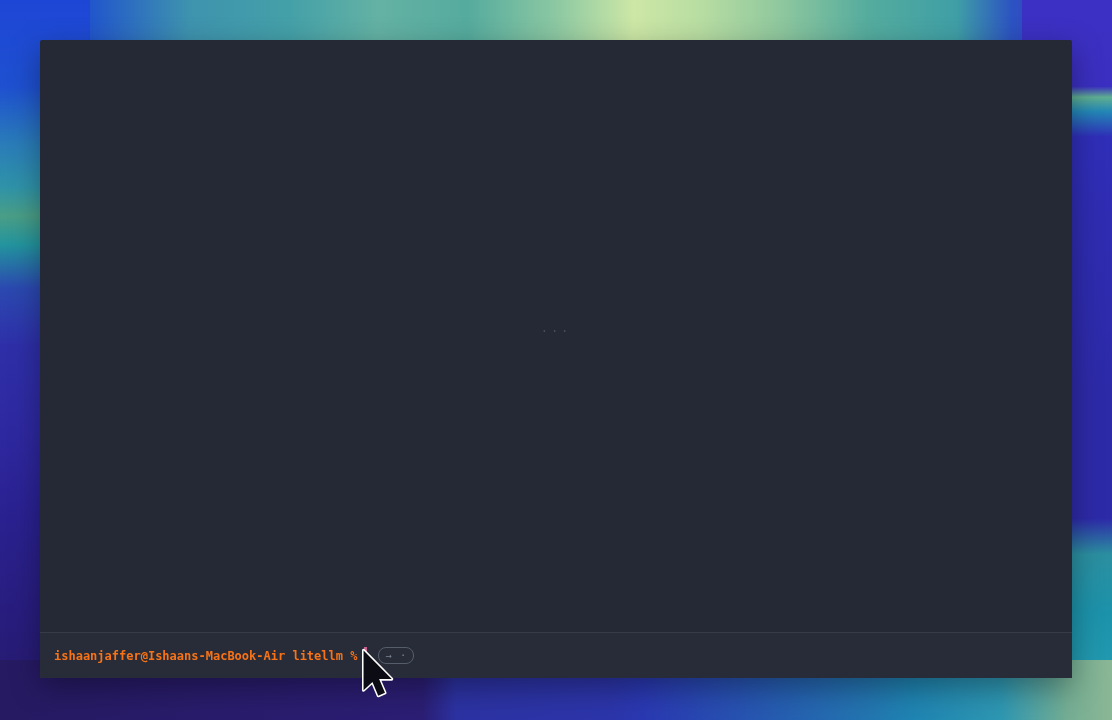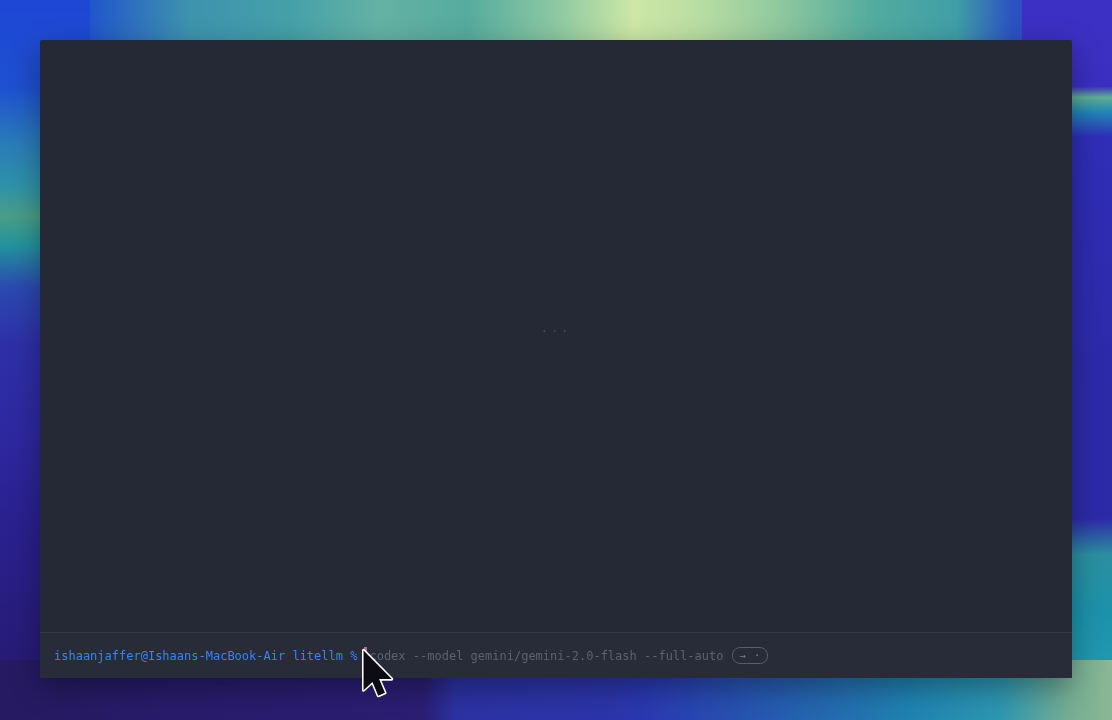--- a/index.html
+++ b/index.html
@@ -70,22 +70,22 @@
     flex: 0 0 46px;
     border-top: 1px solid #363c49;
     background: #272c38;
     display: flex;
     align-items: center;
     padding: 0 14px;
     font-size: 12px;
     white-space: pre;
   }
   .prompt-text {
-    color: #3b82f6;
-    font-weight: 400;
+    color: #f97316;
+    font-weight: 700;
     text-align: center;
   }
   .text-cursor {
     display: inline-block;
     width: 3px; height: 15px;
     background: #c9628f;
     margin: 0 2px 0 7px;
     vertical-align: middle;
     transform: translateY(-1px);
   }
@@ -119,21 +119,21 @@
 <div class="wp wp-top"></div>
 <div class="wp wp-left"></div>
 <div class="wp wp-right"></div>
 <div class="wp wp-bottom"></div>
 
 <div class="terminal">
   <div class="terminal-body">
     <span class="loading-ellipsis">···</span>
   </div>
   <div class="prompt-bar">
-    <span class="prompt-text">ishaanjaffer@Ishaans-MacBook-Air litellm %</span><span class="text-cursor"></span><span class="suggestion-text">codex --model gemini/gemini-2.0-flash --full-auto</span><span class="hint-badge">→ ·</span>
+    <span class="prompt-text">ishaanjaffer@Ishaans-MacBook-Air litellm %</span><span class="text-cursor"></span><span class="hint-badge">→ ·</span>
   </div>
 </div>
 
 <div class="mouse-cursor">
   <svg width="34" height="53" viewBox="0 0 28 44" xmlns="http://www.w3.org/2000/svg">
     <path d="M2,2 L2,35 L9.4,28.2 L14.2,39.6 L19.8,37.2 L14.9,25.8 L25.4,25.8 Z" fill="#0b0c14" stroke="#ffffff" stroke-width="2.6" stroke-linejoin="round" paint-order="stroke"></path>
   </svg>
 </div>
 
 </body></html>

